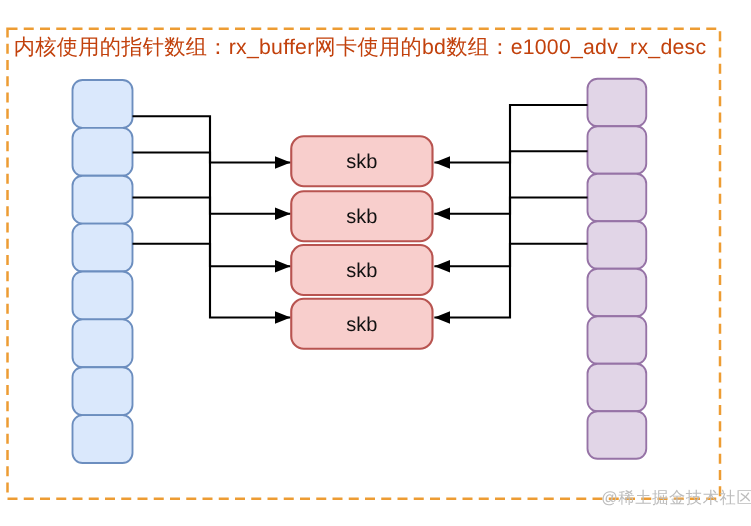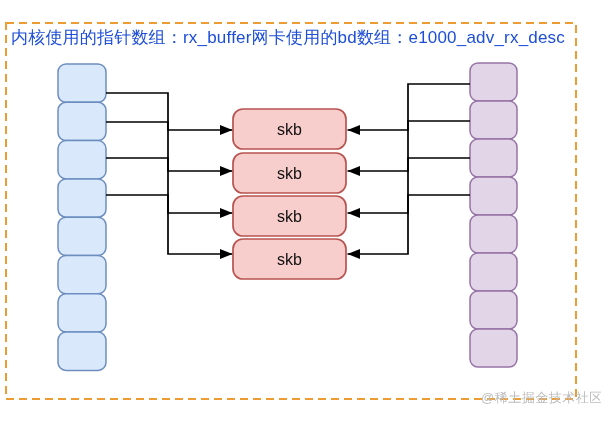--- a/index.html
+++ b/index.html
@@ -3,21 +3,21 @@
 <meta charset="utf-8">
 <style>
   html,body{margin:0;padding:0;background:#ffffff;}
   .page{
     position:relative;width:601px;height:421px;background:#ffffff;
     font-family:"Liberation Sans",sans-serif;overflow:hidden;
   }
   .diagram-svg{position:absolute;left:0;top:0;}
   .title{
     position:absolute;left:11px;top:27px;font-size:17px;line-height:21px;
-    color:#1d4ed8;white-space:nowrap;letter-spacing:0.2px;
+    color:#c2410c;white-space:nowrap;letter-spacing:0.2px;
   }
   .watermark{
     position:absolute;left:481px;top:390px;font-size:13px;line-height:15px;
     color:#bdbdbd;white-space:nowrap;letter-spacing:0.5px;
   }
   .skb-text{
     font-family:"Liberation Sans",sans-serif;font-size:16px;fill:#111111;
     text-anchor:middle;
   }
 </style>

